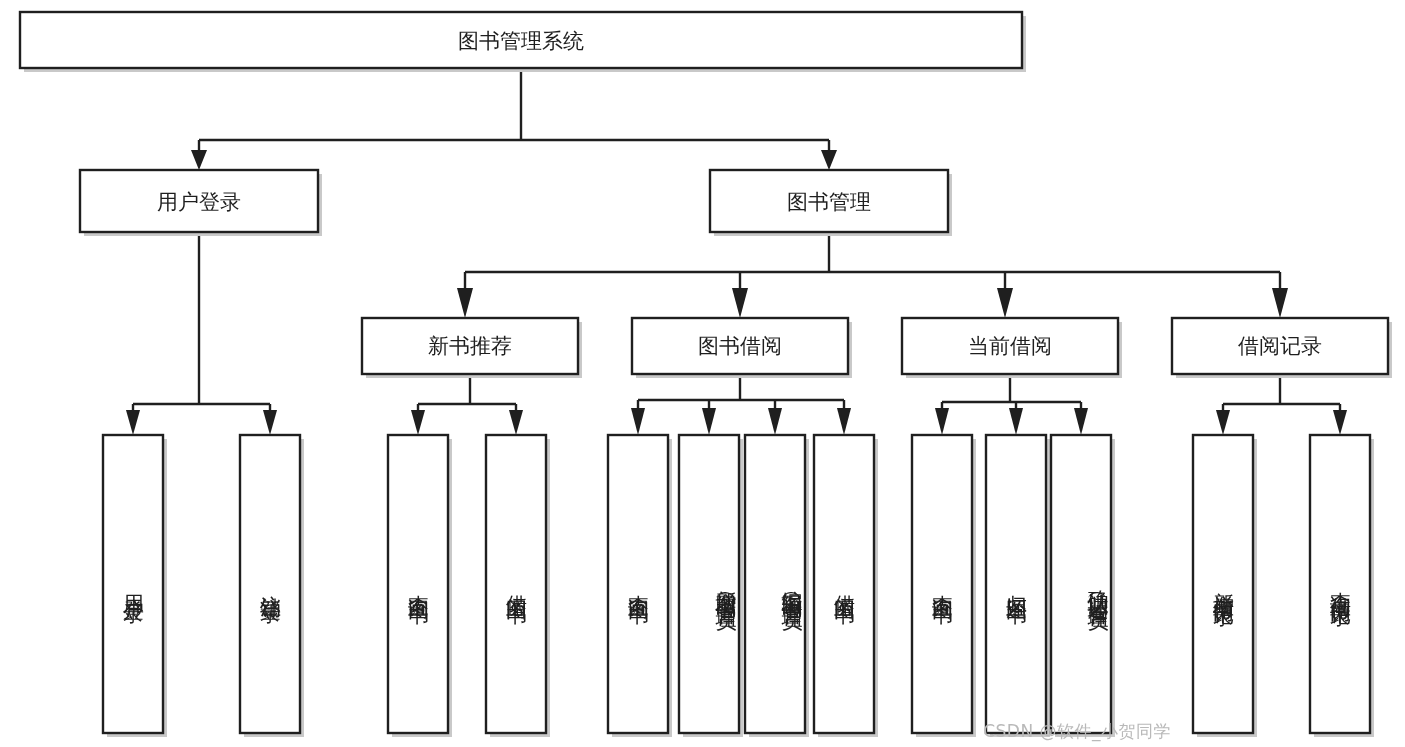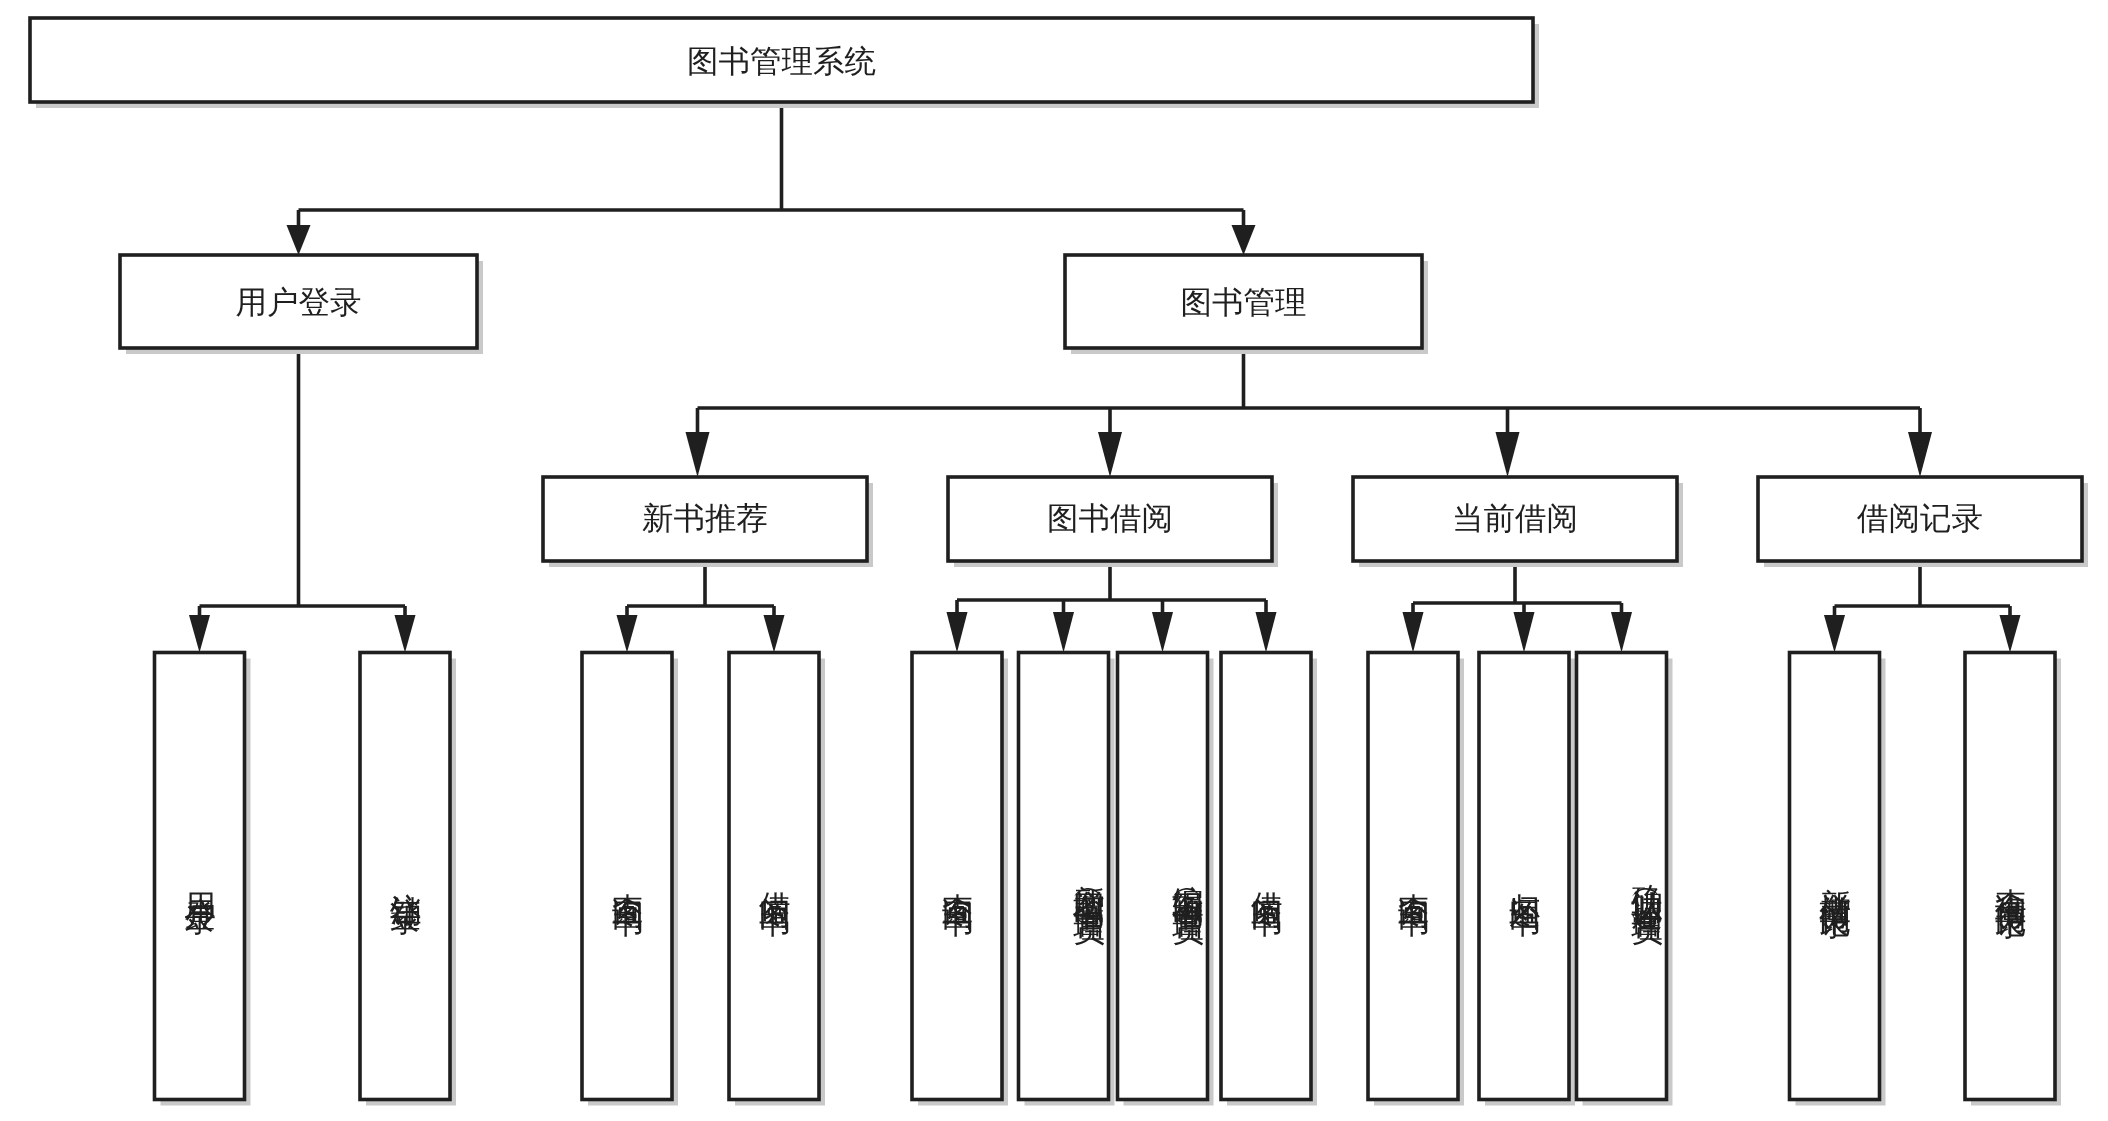--- a/index.html
+++ b/index.html
@@ -258,14 +258,15 @@
   <div class="node-label-v" style="left:608px; top:435px; width:60px; height:298px; display:flex; align-items:center; justify-content:center;">查询图书</div>
   <div class="node-label-v" style="left:679px; top:441px; width:60px; height:290px; display:flex; align-items:flex-start; justify-content:center;">新增图书（管理员）</div>
   <div class="node-label-v" style="left:745px; top:441px; width:60px; height:290px; display:flex; align-items:flex-start; justify-content:center;">编辑图书（管理员）</div>
   <div class="node-label-v" style="left:814px; top:435px; width:60px; height:298px; display:flex; align-items:center; justify-content:center;">借阅图书</div>
   <div class="node-label-v" style="left:912px; top:435px; width:60px; height:298px; display:flex; align-items:center; justify-content:center;">查询图书</div>
   <div class="node-label-v" style="left:986px; top:435px; width:60px; height:298px; display:flex; align-items:center; justify-content:center;">归还图书</div>
   <div class="node-label-v" style="left:1051px; top:441px; width:60px; height:290px; display:flex; align-items:flex-start; justify-content:center;">确认归还（管理员）</div>
   <div class="node-label-v" style="left:1193px; top:435px; width:60px; height:298px; display:flex; align-items:center; justify-content:center;">新增借阅记录</div>
   <div class="node-label-v" style="left:1310px; top:435px; width:60px; height:298px; display:flex; align-items:center; justify-content:center;">查询借阅记录</div>
 
+  <div class="watermark">CSDN @软件_小贺同学</div>
 
 </div>
 
 </body></html>

